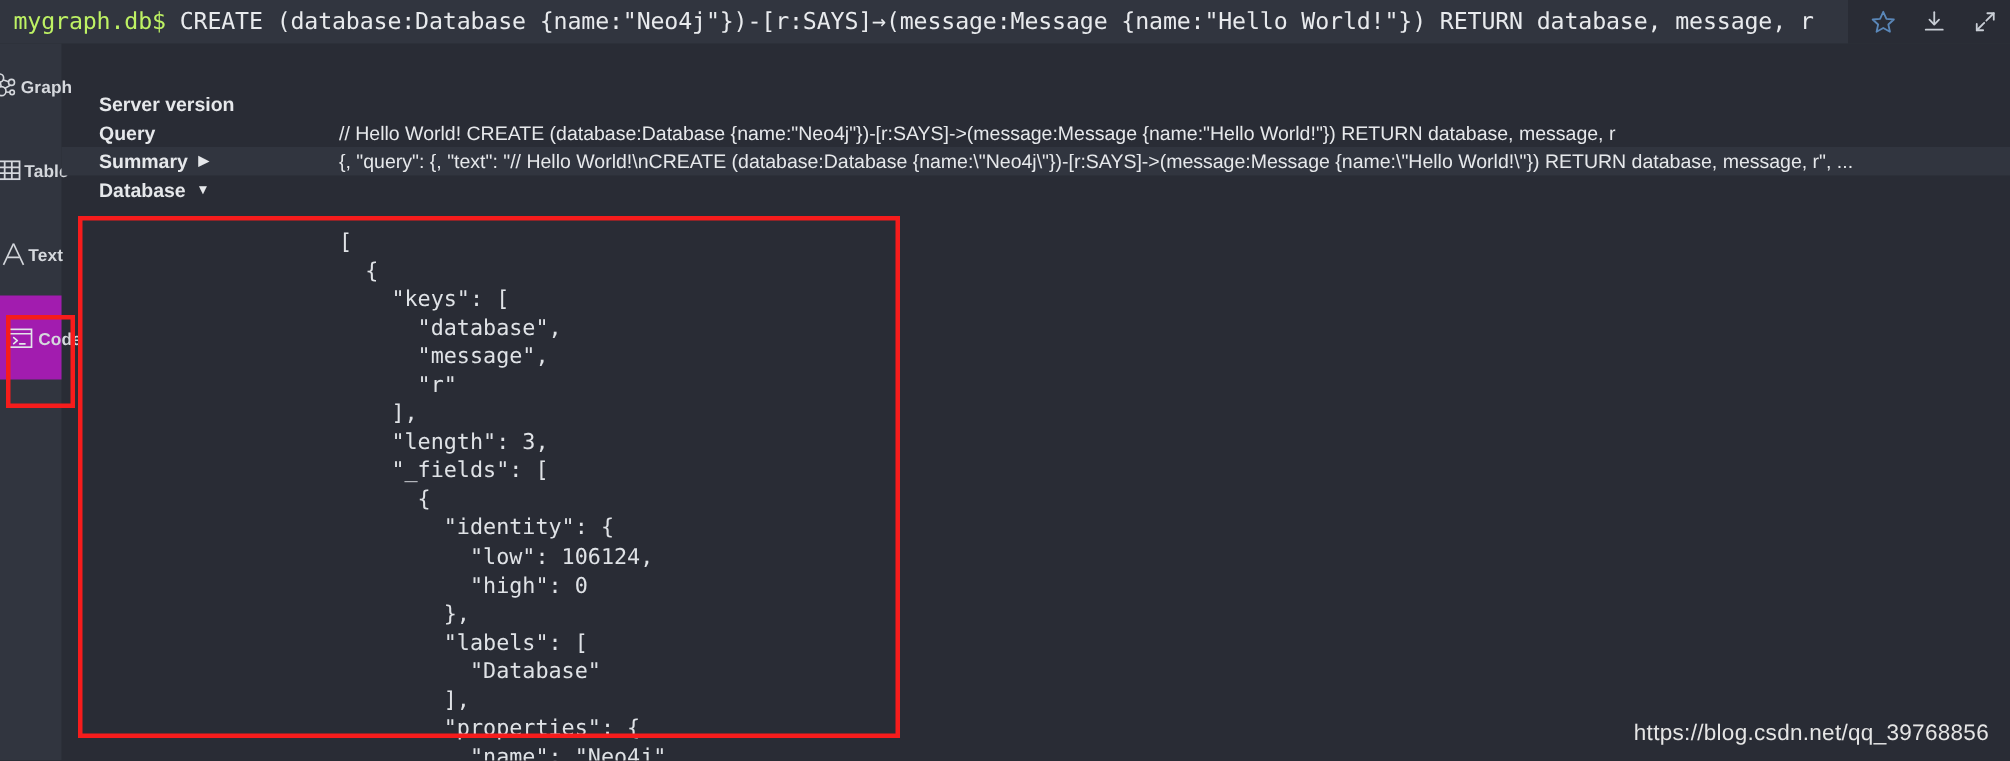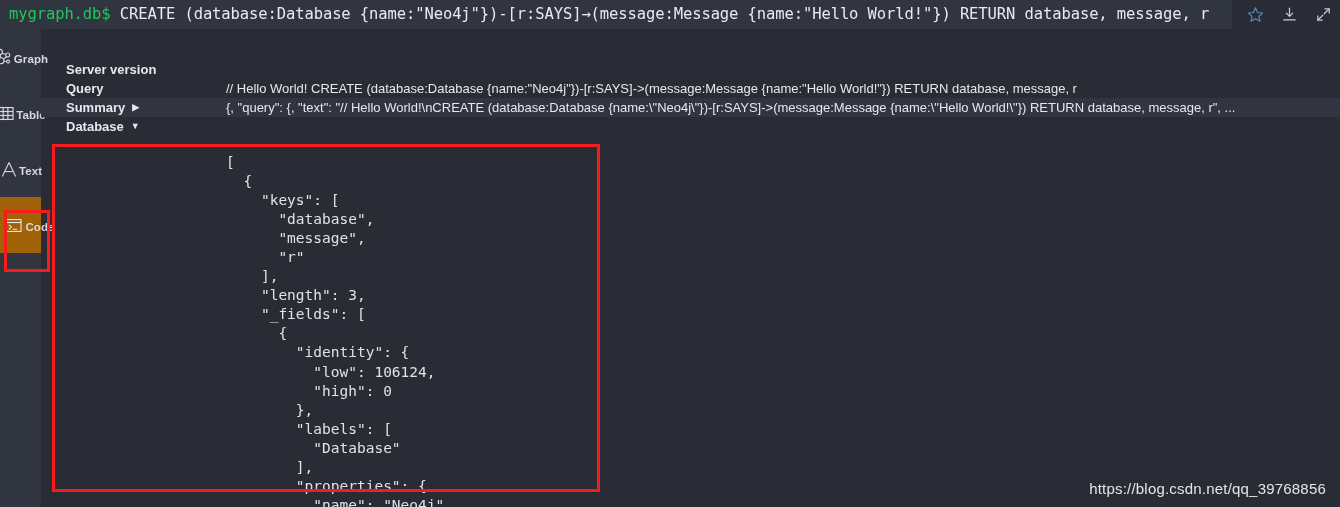--- a/index.html
+++ b/index.html
@@ -29,21 +29,21 @@
   .cmd-text {
     font-family: "DejaVu Sans Mono", monospace;
     font-size: 15.5px;
     letter-spacing: -0.1px;
     color: #e8eaed;
     white-space: pre;
     padding-left: 9px;
     line-height: 29px;
     overflow: hidden;
   }
-  .cmd-prompt { color: #22c55e; text-align: right; }
+  .cmd-prompt { color: #bef264; text-align: right; }
   .cmd-actions {
     position: absolute;
     right: 0; top: 0;
     height: 29px;
     display: flex;
     align-items: center;
     background: #292c35;
     padding-left: 6px;
   }
   .icon-btn {
@@ -65,21 +65,21 @@
   .side-item {
     width: 41px;
     height: 56px;
     display: flex;
     flex-direction: row;
     align-items: center;
     justify-content: center;
     color: #d5d8dd;
     box-sizing: border-box;
   }
-  .side-item.selected { background: #a16207; padding-left: 16px; }
+  .side-item.selected { background: #a21caf; padding-left: 16px; }
   .side-label {
     font-size: 11.5px;
     font-weight: bold;
     margin-top: 3px;
     letter-spacing: 0.1px;
     line-height: 12px;
   }
   .side-icon {
     height: 22px;
     display: flex;

